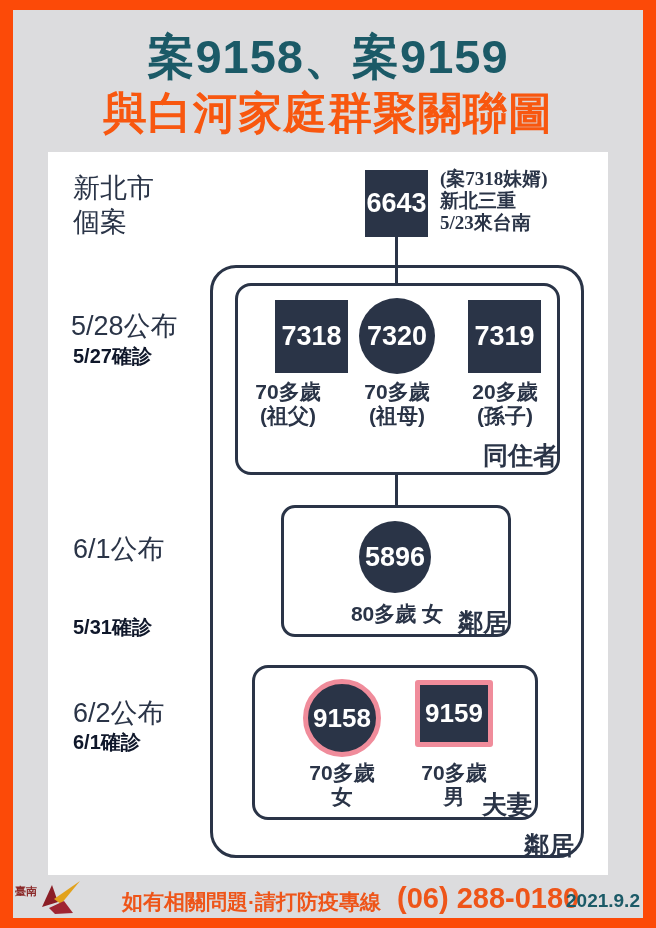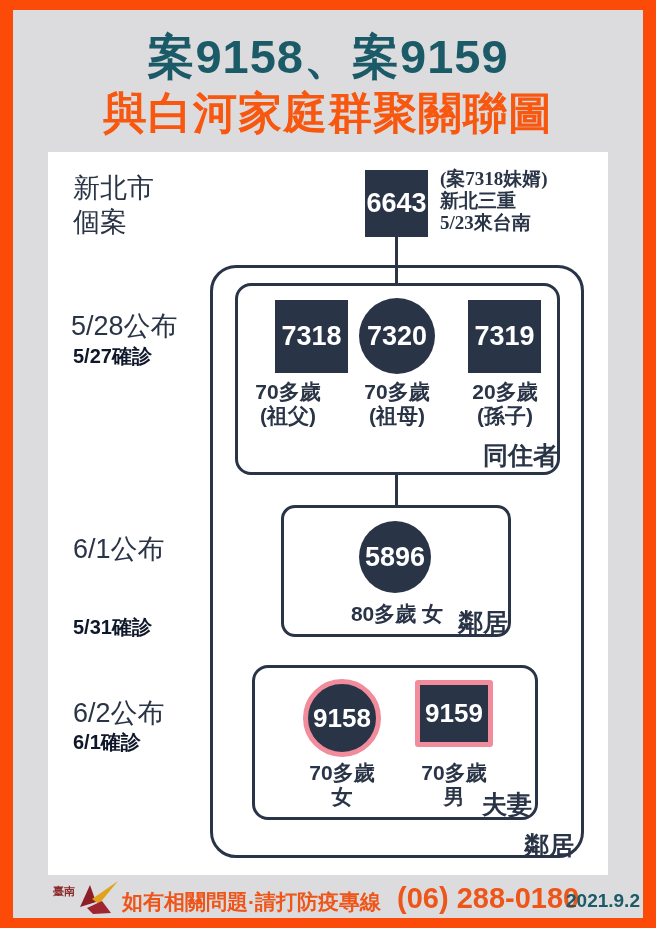--- a/index.html
+++ b/index.html
@@ -104,21 +104,21 @@
     <div>女</div>
   </div>
   <div class="abs age" style="left:399px;top:761px;width:110px;">
     <div>70多歲</div>
     <div>男</div>
   </div>
   <div class="abs group-label" style="left:482px;top:788px;">夫妻</div>
 
   <div class="abs group-label" style="left:524px;top:829px;">鄰居</div>
 
-  <div class="abs" style="left:14px;top:877px;width:70px;height:40px;margin-left:38px;">
+  <div class="abs" style="left:14px;top:877px;width:70px;height:40px;">
     <svg width="70" height="40" viewBox="0 0 70 40">
       <text x="1" y="18" font-size="11" font-weight="bold" fill="#8B2A2A">臺南</text>
       <polygon points="28,30 38,8 44,25" fill="#8B1E26"></polygon>
       <polygon points="40,22 66,4 47,27" fill="#E2A21C"></polygon>
       <polygon points="35,31 50,24 59,36 41,37" fill="#A02532"></polygon>
     </svg>
   </div>
   <div class="abs footer-q" style="left:122px;top:888px;">如有相關問題·請打防疫專線</div>
   <div class="abs footer-phone" style="left:397px;top:882px;">(06) 288-0180</div>
   <div class="abs footer-date" style="left:566px;top:890px;">2021.9.2</div>

